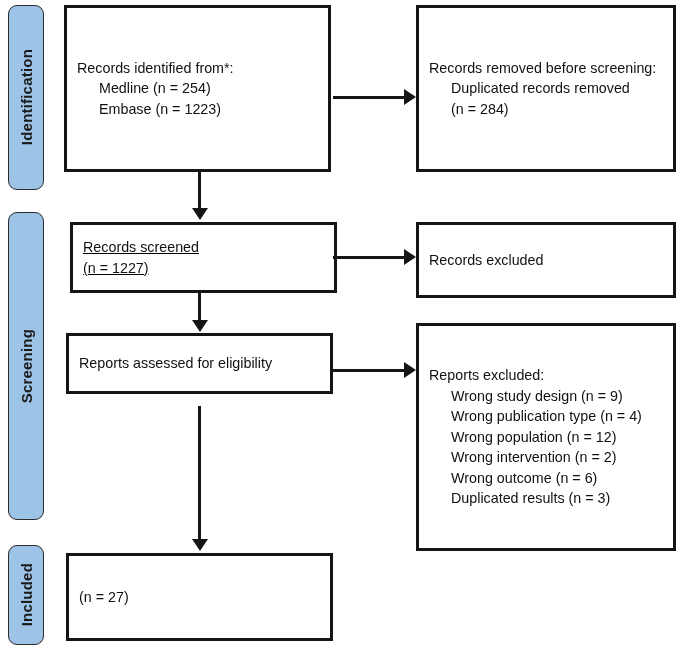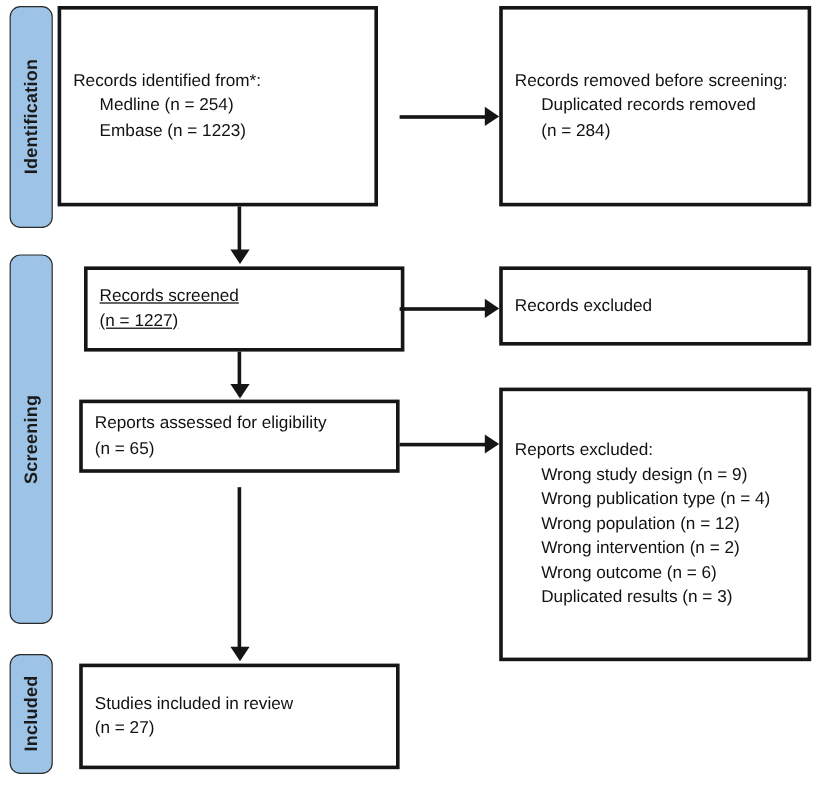--- a/index.html
+++ b/index.html
@@ -104,21 +104,21 @@
   </div>
 
   <div class="phase-bar" style="left:8px; top:212px; width:36px; height:308px;">
     <span class="phase-bar-label">Screening</span>
   </div>
 
   <div class="phase-bar" style="left:8px; top:545px; width:36px; height:100px;">
     <span class="phase-bar-label">Included</span>
   </div>
 
-  <div class="flow-box" style="left:48px; top:5px; width:267px; height:167px;">
+  <div class="flow-box" style="left:64px; top:5px; width:267px; height:167px;">
     <div class="flow-box-inner">
       <div class="box-line">Records identified from*:</div>
       <div class="box-line indent-1">Medline (n = 254)</div>
       <div class="box-line indent-1">Embase (n = 1223)</div>
     </div>
   </div>
 
   <div class="flow-box" style="left:416px; top:5px; width:260px; height:167px;">
     <div class="flow-box-inner">
       <div class="box-line wrap">
@@ -129,48 +129,46 @@
     </div>
   </div>
 
   <div class="flow-box" style="left:70px; top:222px; width:267px; height:71px;text-decoration:underline;">
     <div class="flow-box-inner">
       <div class="box-line">Records screened</div>
       <div class="box-line">(n = 1227)</div>
     </div>
   </div>
 
-  <div class="flow-box" style="left:416px; top:222px; width:260px; height:66px;">
+  <div class="flow-box" style="left:416px; top:222px; width:260px; height:76px;">
     <div class="flow-box-inner">
       <div class="box-line">Records excluded</div>
     </div>
   </div>
 
   <div class="flow-box" style="left:66px; top:333px; width:267px; height:61px;">
     <div class="flow-box-inner">
       <div class="box-line">Reports assessed for eligibility</div>
-      <div class="box-line">(n = 65)</div>
     </div>
   </div>
 
   <div class="flow-box" style="left:416px; top:323px; width:260px; height:228px;">
     <div class="flow-box-inner">
       <div class="box-line">Reports excluded:</div>
       <div class="box-line wrap indent-1">Wrong study design (n = 9)</div>
       <div class="box-line wrap indent-1">Wrong publication type (n = 4)</div>
       <div class="box-line wrap indent-1">Wrong population (n = 12)</div>
       <div class="box-line wrap indent-1">Wrong intervention (n = 2)</div>
       <div class="box-line wrap indent-1">Wrong outcome (n = 6)</div>
       <div class="box-line wrap indent-1">Duplicated results (n = 3)</div>
     </div>
   </div>
 
   <div class="flow-box" style="left:66px; top:553px; width:267px; height:88px;">
     <div class="flow-box-inner">
-      <div class="box-line">Studies included in review</div>
       <div class="box-line">(n = 27)</div>
     </div>
   </div>
 
   <div class="conn-h" style="left:333px; top:96px; width:72px;"></div>
   <div class="arrow-right" style="left:404px; top:89px;"></div>
 
   <div class="conn-v" style="left:198px; top:172px; height:38px;"></div>
   <div class="arrow-down" style="left:191.5px; top:208px;"></div>
 

